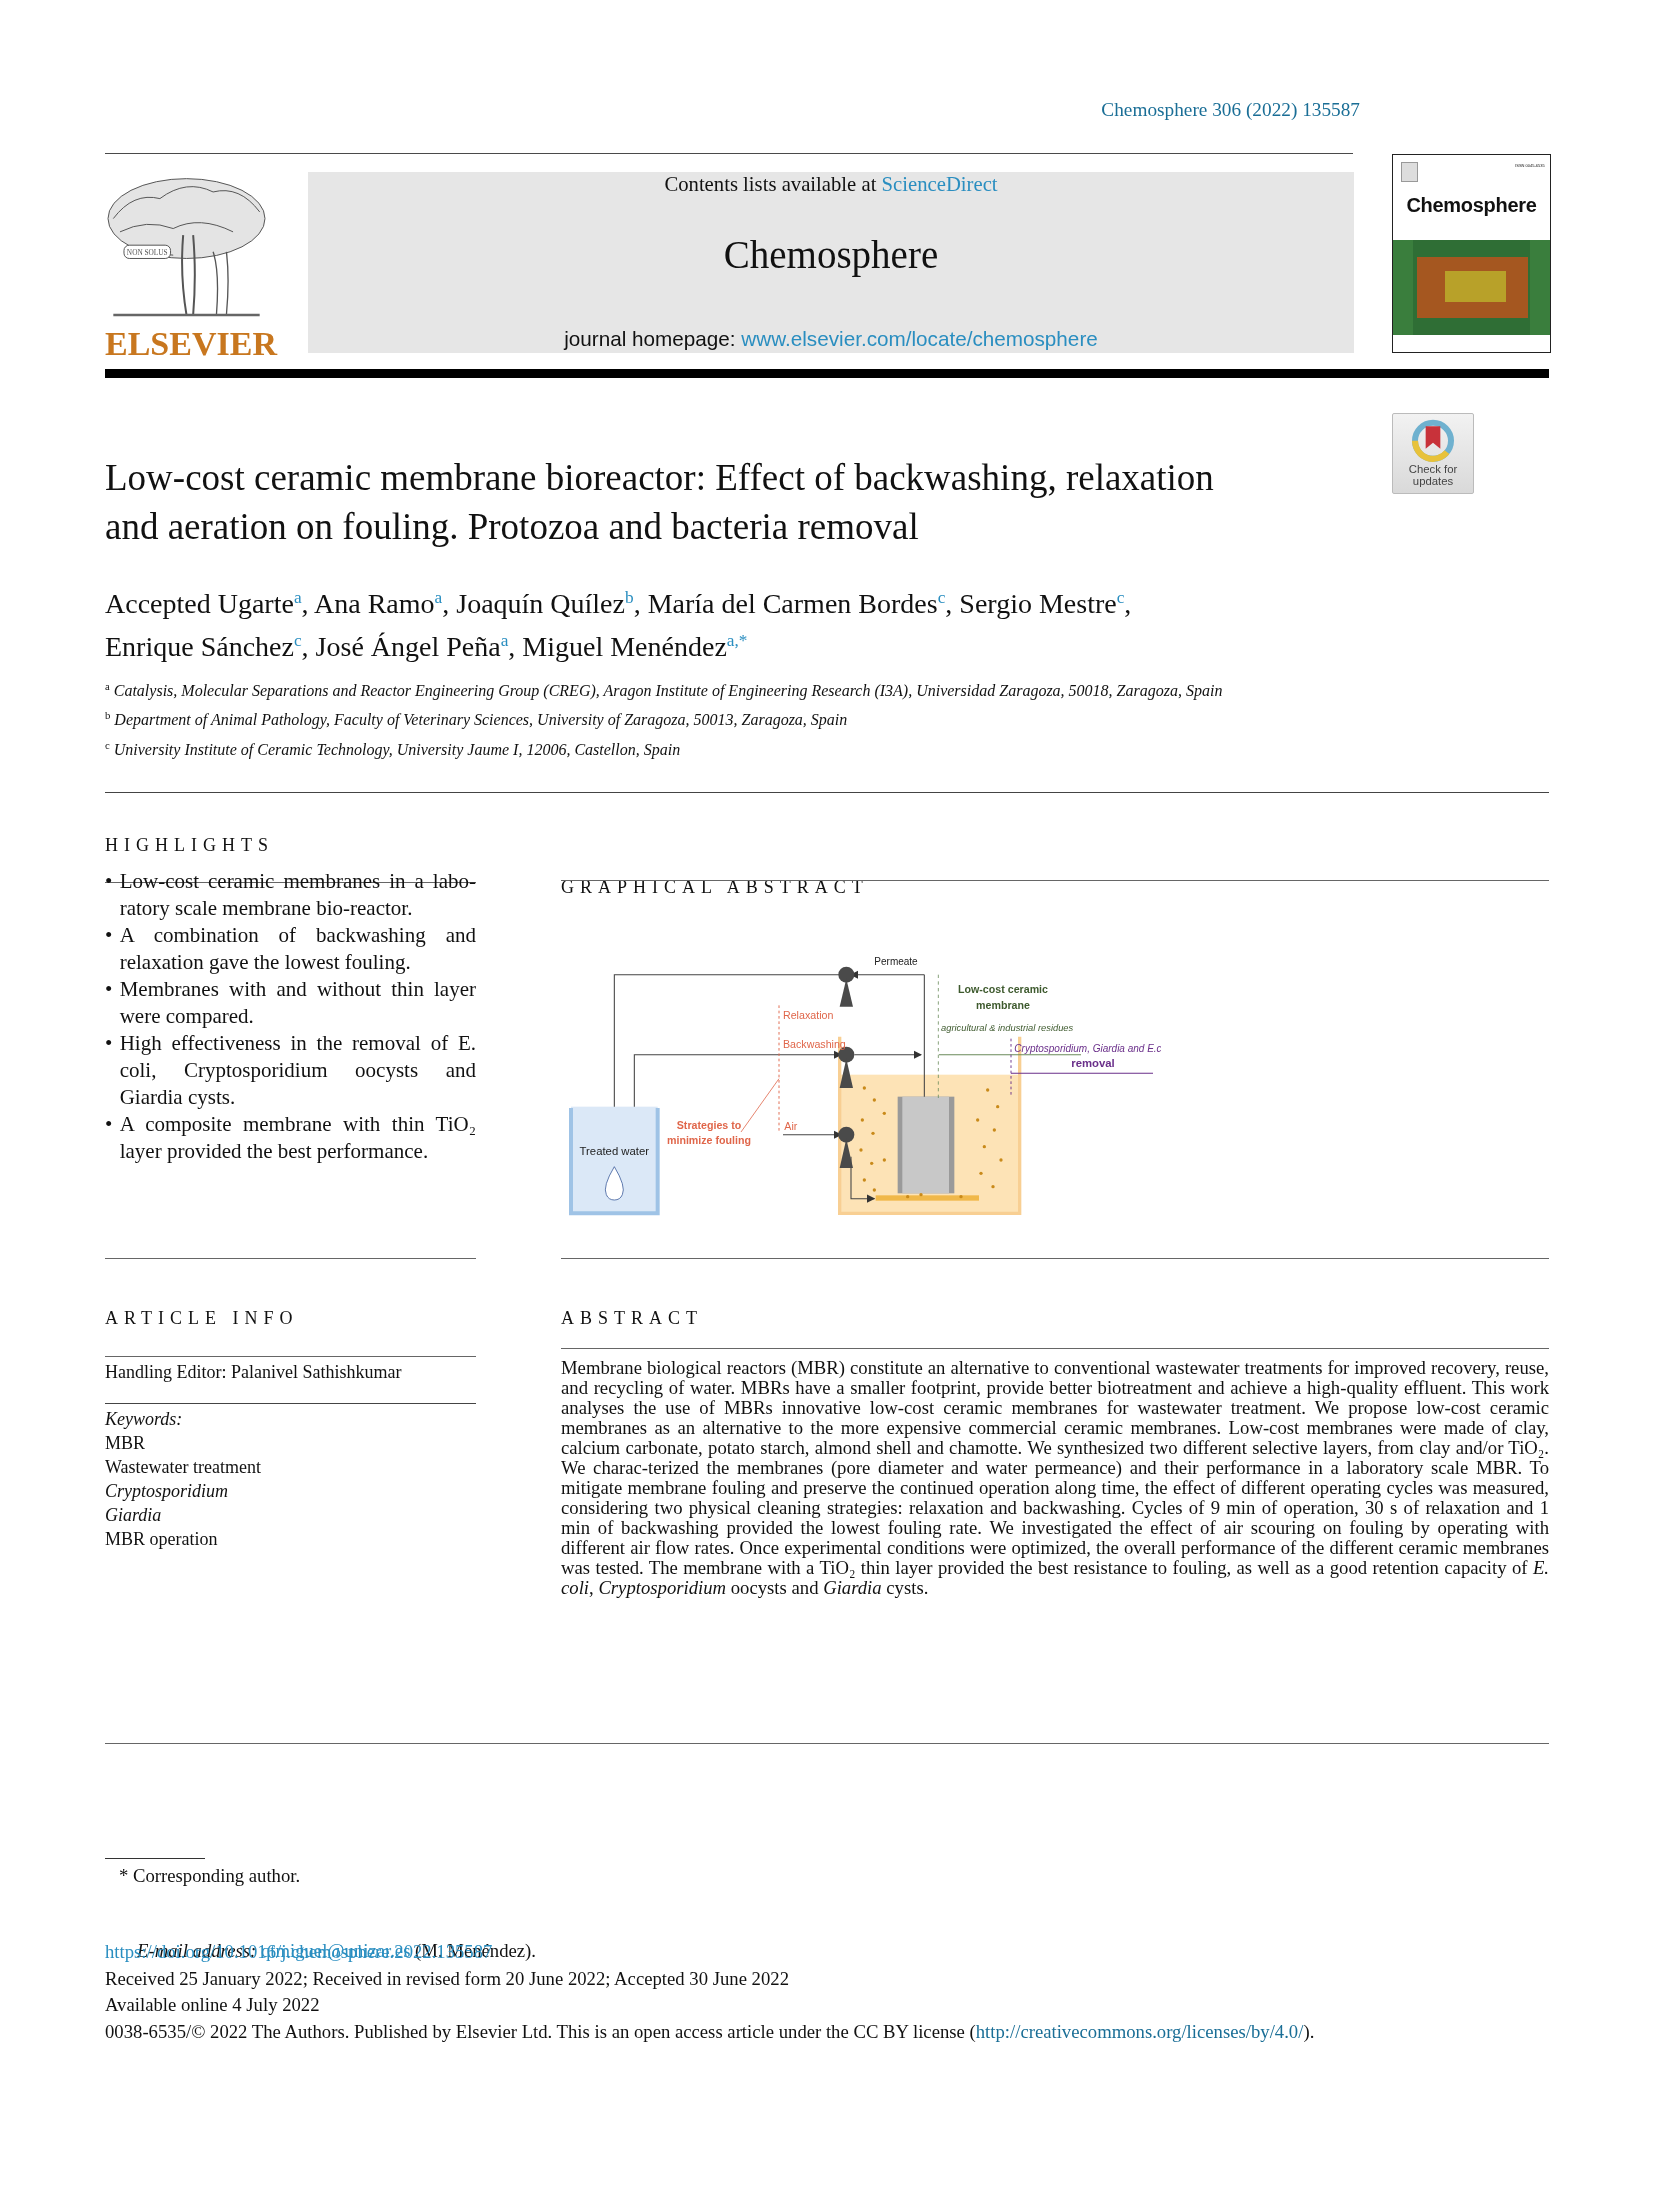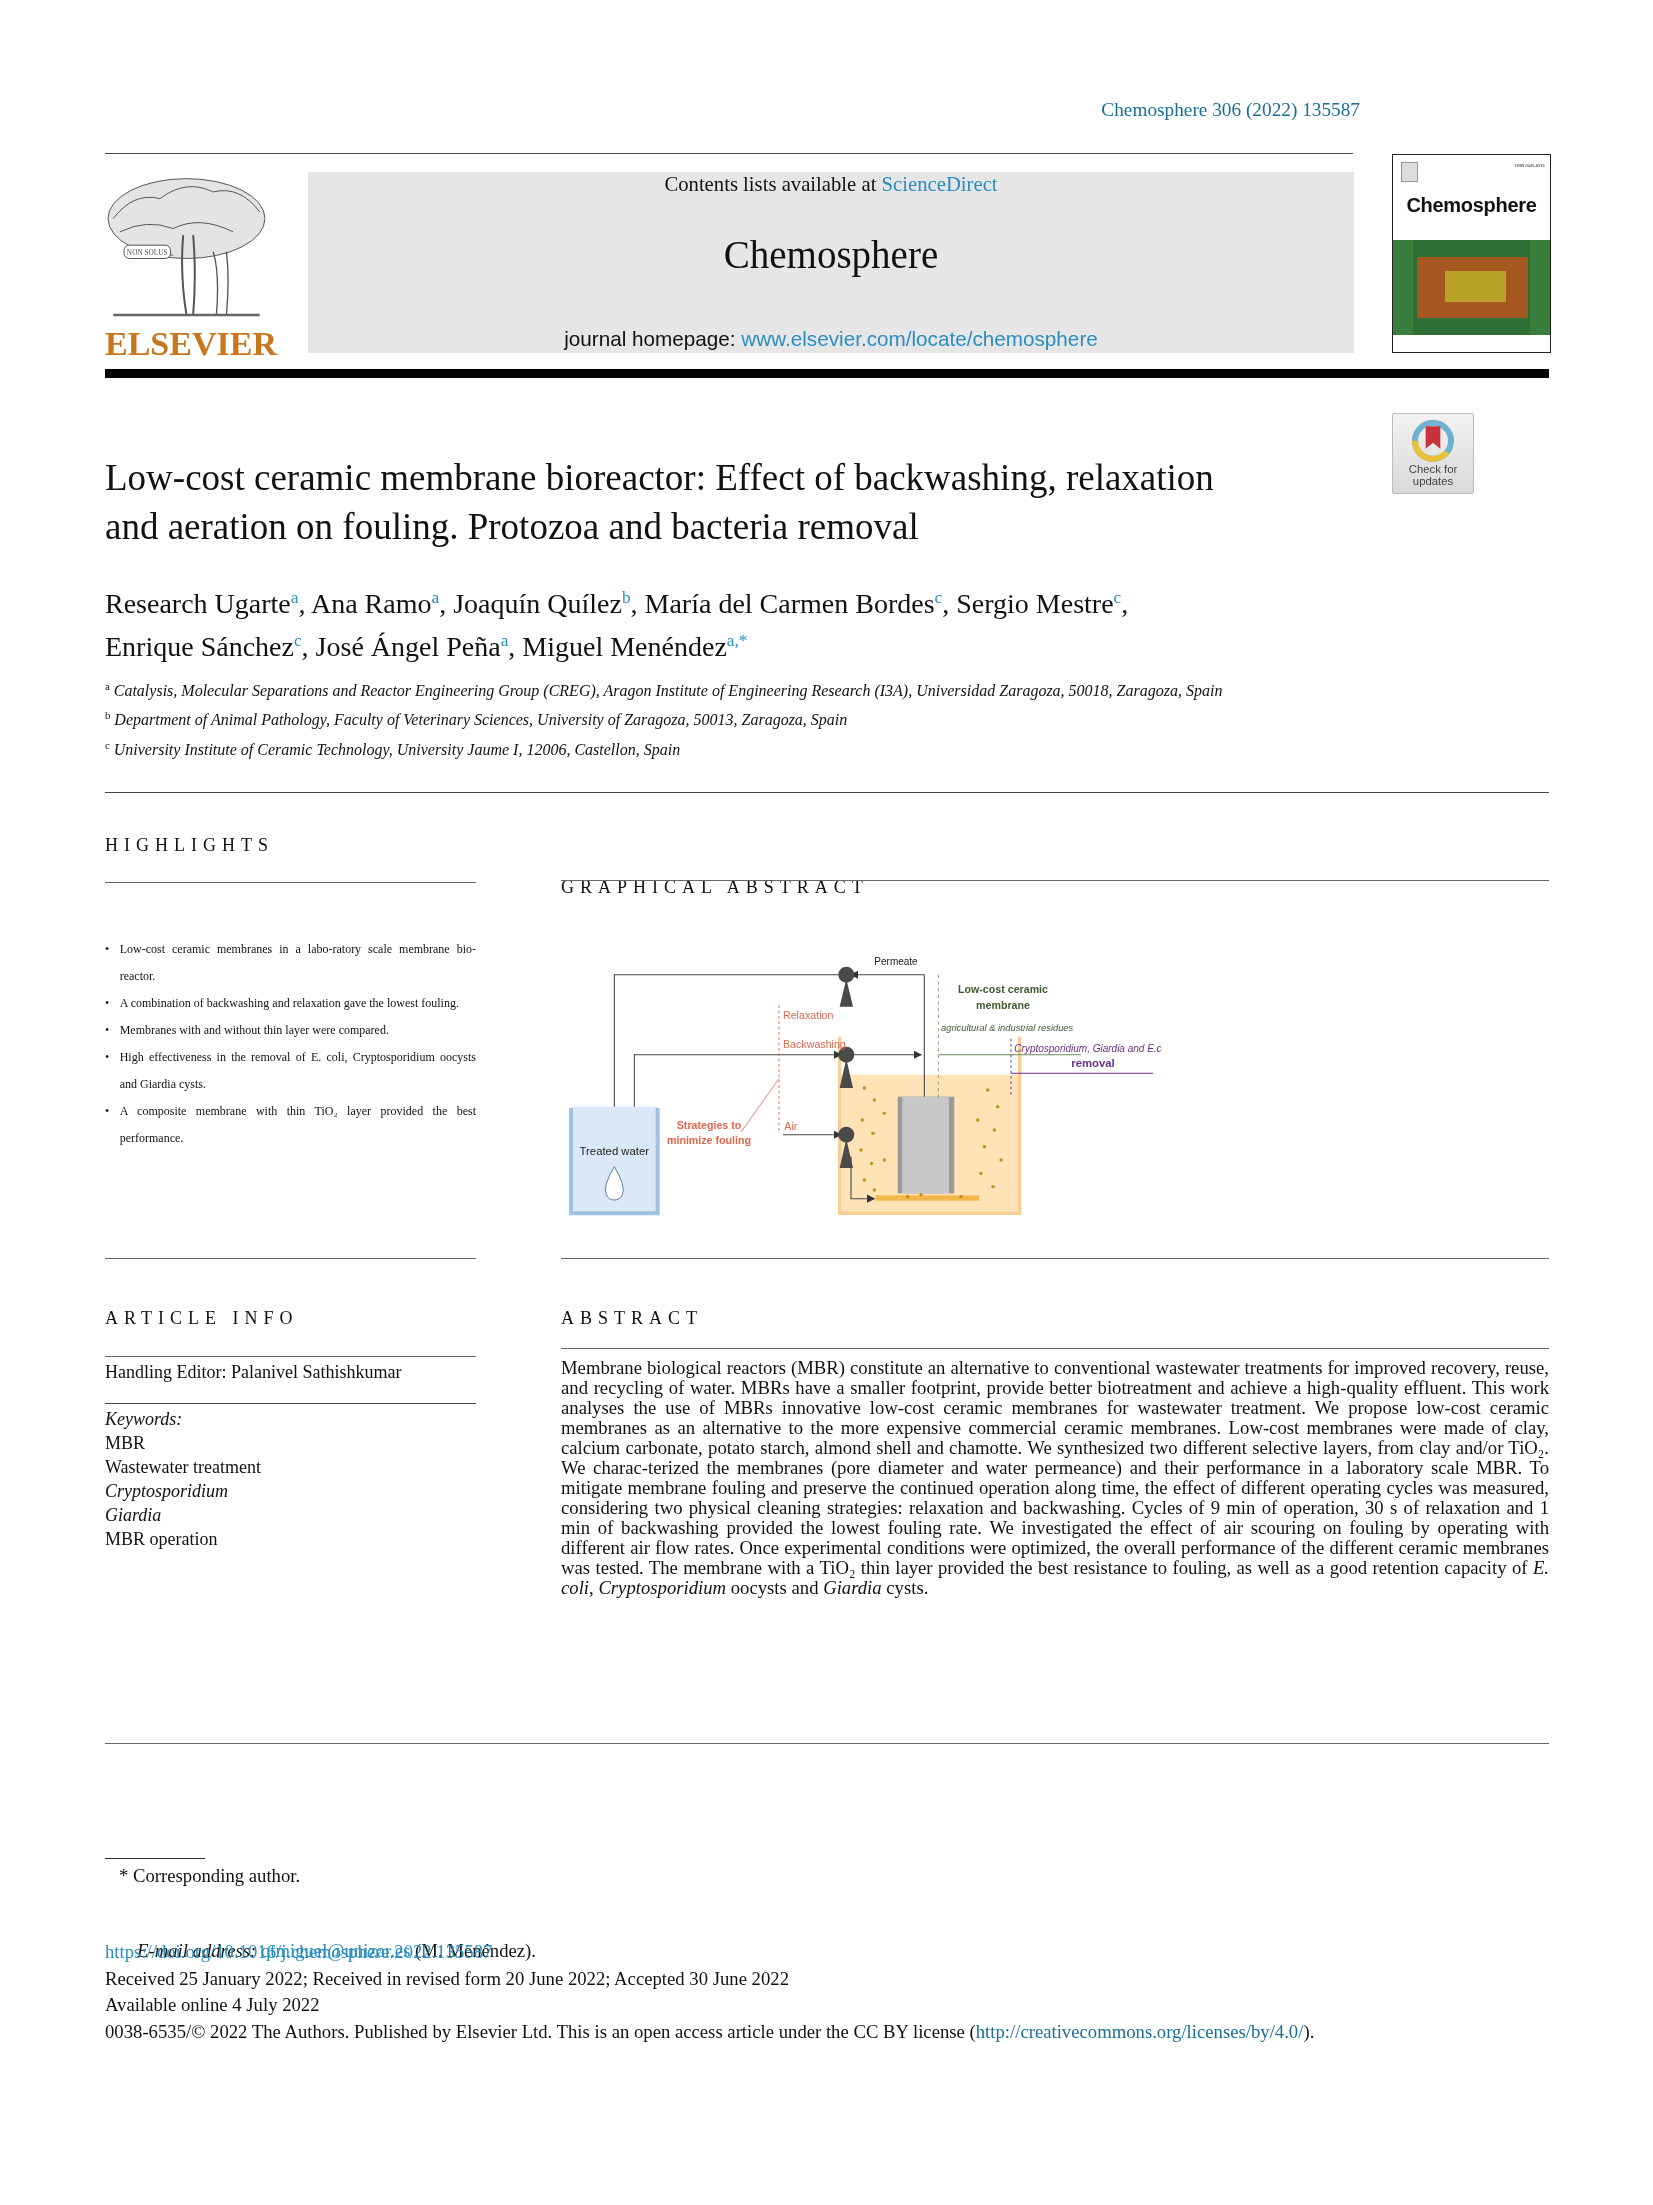--- a/index.html
+++ b/index.html
@@ -28,21 +28,21 @@
   sup.aff { color:#2a8ec0; font-size:17.3px; }
   .affils { left:105px; top:674px; width:1334px; font-size:16px; line-height:24px; font-style:italic; }
   .affils sup { font-style:normal; font-size:10.7px; }
   .rule { height:1.3px; background:#666; }
   .rule-dark { height:1.3px; background:#444; }
 
   
   .sec-head { font-size:18px; letter-spacing:6px; }
 
   
-  .highlights { left:105px; top:936px; width:371px; font-size:12px; line-height:27px; text-align:justify; }
+  .highlights { left:105px; top:868px; width:371px; font-size:21px; line-height:27px; text-align:justify; }
   .hl-item { position:relative; padding-left:14.7px; }
   .hl-item::before { content:"\2022"; position:absolute; left:0; }
 
   
   .ga { left:561px; top:920px; width:600px; height:320px; }
 
   
   .ainfo { left:105px; font-size:18px; line-height:24px; }
   .kw { left:105px; top:1407px; font-size:18px; line-height:24px; }
 
@@ -109,21 +109,21 @@
     <circle cx="60" cy="40" r="27" fill="none" stroke="#6fb1cf" stroke-width="9"></circle>
     <path d="M33 40 a27 27 0 0 0 48 17" fill="none" stroke="#e8c23a" stroke-width="9"></path>
     <path d="M49 18 h22 v34 l-11 -9 l-11 9 z" fill="#c8323a"></path>
     <text x="60" y="88" text-anchor="middle" font-size="17" font-family="Liberation Sans, sans-serif" fill="#444">Check for</text>
     <text x="60" y="107" text-anchor="middle" font-size="17" font-family="Liberation Sans, sans-serif" fill="#444">updates</text>
   </svg>
 </div>
 
 <div class="abs authors">
   <div>
-    <span>Research Ugarte</span><sup class="aff">a</sup>,
+    <span>Accepted Ugarte</span><sup class="aff">a</sup>,
     <span>Ana Ramo</span><sup class="aff">a</sup>,
     <span>Joaquín Quílez</span><sup class="aff">b</sup>,
     <span>María del Carmen Bordes</span><sup class="aff">c</sup>,
     <span>Sergio Mestre</span><sup class="aff">c</sup>,
   </div>
   <div>
     <span>Enrique Sánchez</span><sup class="aff">c</sup>,
     <span>José Ángel Peña</span><sup class="aff">a</sup>,
     <span>Miguel Menéndez</span><sup class="aff">a,*</sup>
   </div>

